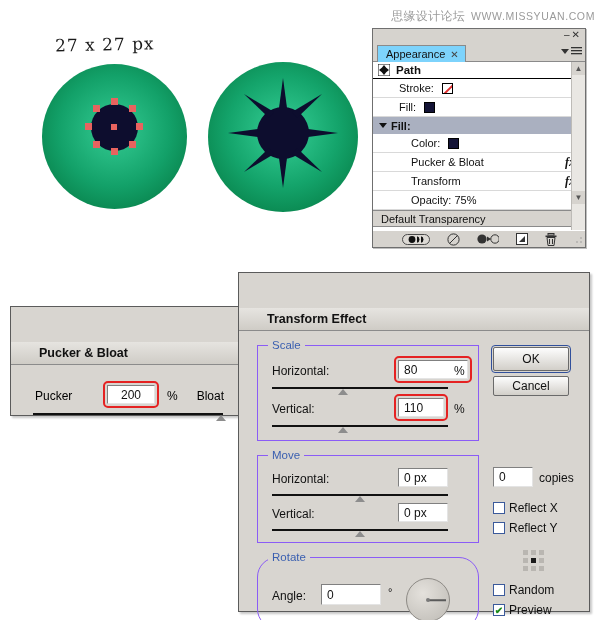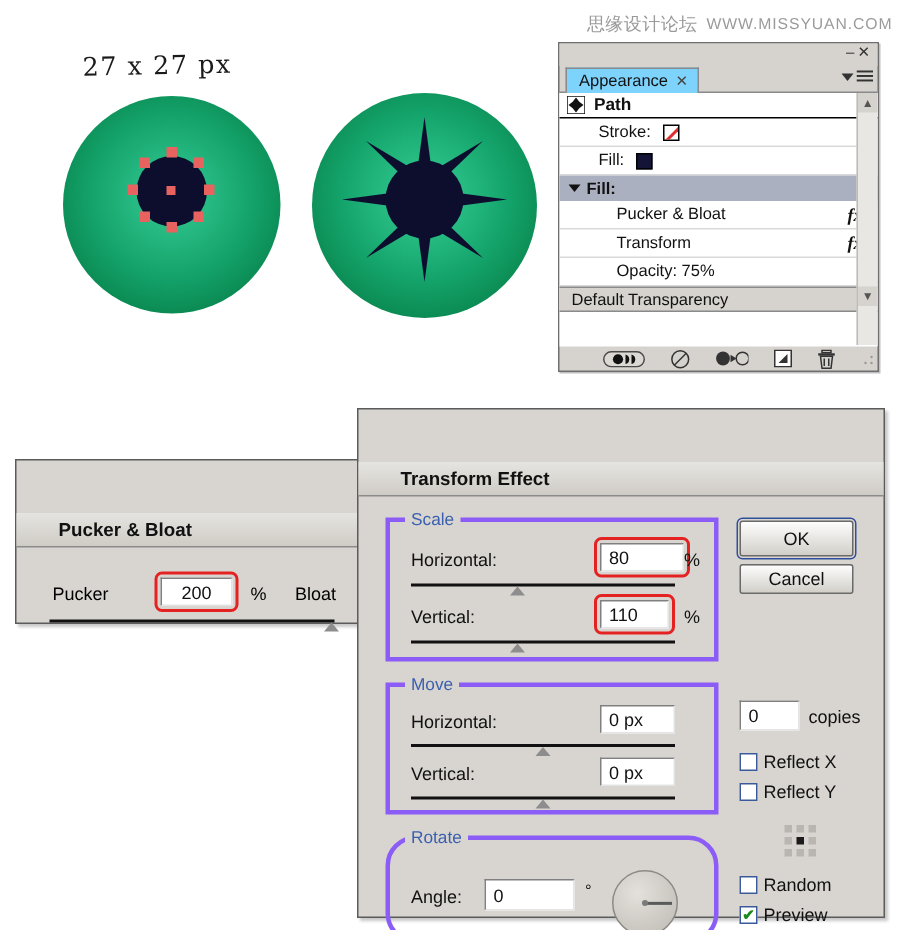--- a/index.html
+++ b/index.html
@@ -93,21 +93,21 @@
     box-sizing:border-box;font-size:12px;display:flex;align-items:center;padding-left:5px;color:#111;}
   .hl{position:relative;}
   .hl::before{content:"";position:absolute;left:-4px;top:-4px;right:-4px;bottom:-4px;
     border:2.5px solid #e52222;border-radius:5px;pointer-events:none;}
 
   .tri{width:0;height:0;border-left:5px solid transparent;border-right:5px solid transparent;border-bottom:6px solid #8d8d8d;}
 
   
   #transform-dialog{top:272px;left:238px;width:350px;height:338px;}
   #transform-dialog .dlg-body{height:314px;}
-  .group{position:absolute;border:3px solid #8b5cf6;box-sizing:border-box;}
+  .group{position:absolute;border:1px solid #8b5cf6;box-sizing:border-box;}
   .group-legend{position:absolute;top:-7px;left:10px;background:#d8d5d0;padding:0 4px;color:#3a5fb0;font-size:11.5px;}
   .grp-label{position:absolute;font-size:12px;color:#111;}
   .grp-track{position:absolute;height:2px;background:#111;}
   .grp-thumb{position:absolute;}
 
   #grp-scale{top:14px;left:18px;width:222px;height:96px;}
   #grp-move{top:124px;left:18px;width:222px;height:88px;}
   #grp-rotate{top:226px;left:18px;width:222px;height:72px;border-radius:20px;}
 
   .btn{background:linear-gradient(#fdfdfd,#d2cfc9);border:1px solid #6a6a6a;border-radius:2px;
@@ -206,20 +206,24 @@
       <span class="swatch navy"></span>
     </div>
 
     <div id="row-fill-header">
       <svg width="9" height="9" viewBox="0 0 9 9">
           <polygon points="0,2 8,2 4,7" fill="#111"></polygon>
         </svg>
       <span>Fill:</span>
     </div>
 
+    <div class="row indent2 row-sep">
+      <span class="row-label">Color:</span>
+      <span class="swatch navy"></span>
+    </div>
 
     <div class="row indent2 row-sep">
       <span class="row-label">Pucker &amp; Bloat</span>
       <span class="fx">fx</span>
     </div>
 
     <div class="row indent2 row-sep">
       <span class="row-label">Transform</span>
       <span class="fx">fx</span>
     </div>
@@ -303,21 +307,21 @@
 
 <div class="abs dialog" id="transform-dialog">
   <div class="dlg-title">Transform Effect</div>
   <div class="dlg-body">
 
     <div class="group" id="grp-scale">
       <span class="group-legend">Scale</span>
 
       <span class="grp-label" style="left:14px;top:18px;">Horizontal:</span>
       <span class="hl" style="position:absolute;left:140px;top:14px;">
-        <span class="field" style="width:56px;height:19px;">80</span>
+        <span class="field" style="width:70px;height:19px;">80</span>
       </span>
       <span class="grp-label" style="left:196px;top:18px;">%</span>
       <div class="grp-track" style="left:14px;top:41px;width:176px;"></div>
       <div class="grp-thumb tri" style="left:80px;top:43px;"></div>
 
       <span class="grp-label" style="left:14px;top:56px;">Vertical:</span>
       <span class="hl" style="position:absolute;left:140px;top:52px;">
         <span class="field" style="width:46px;height:19px;">110</span>
       </span>
       <span class="grp-label" style="left:196px;top:56px;">%</span>

